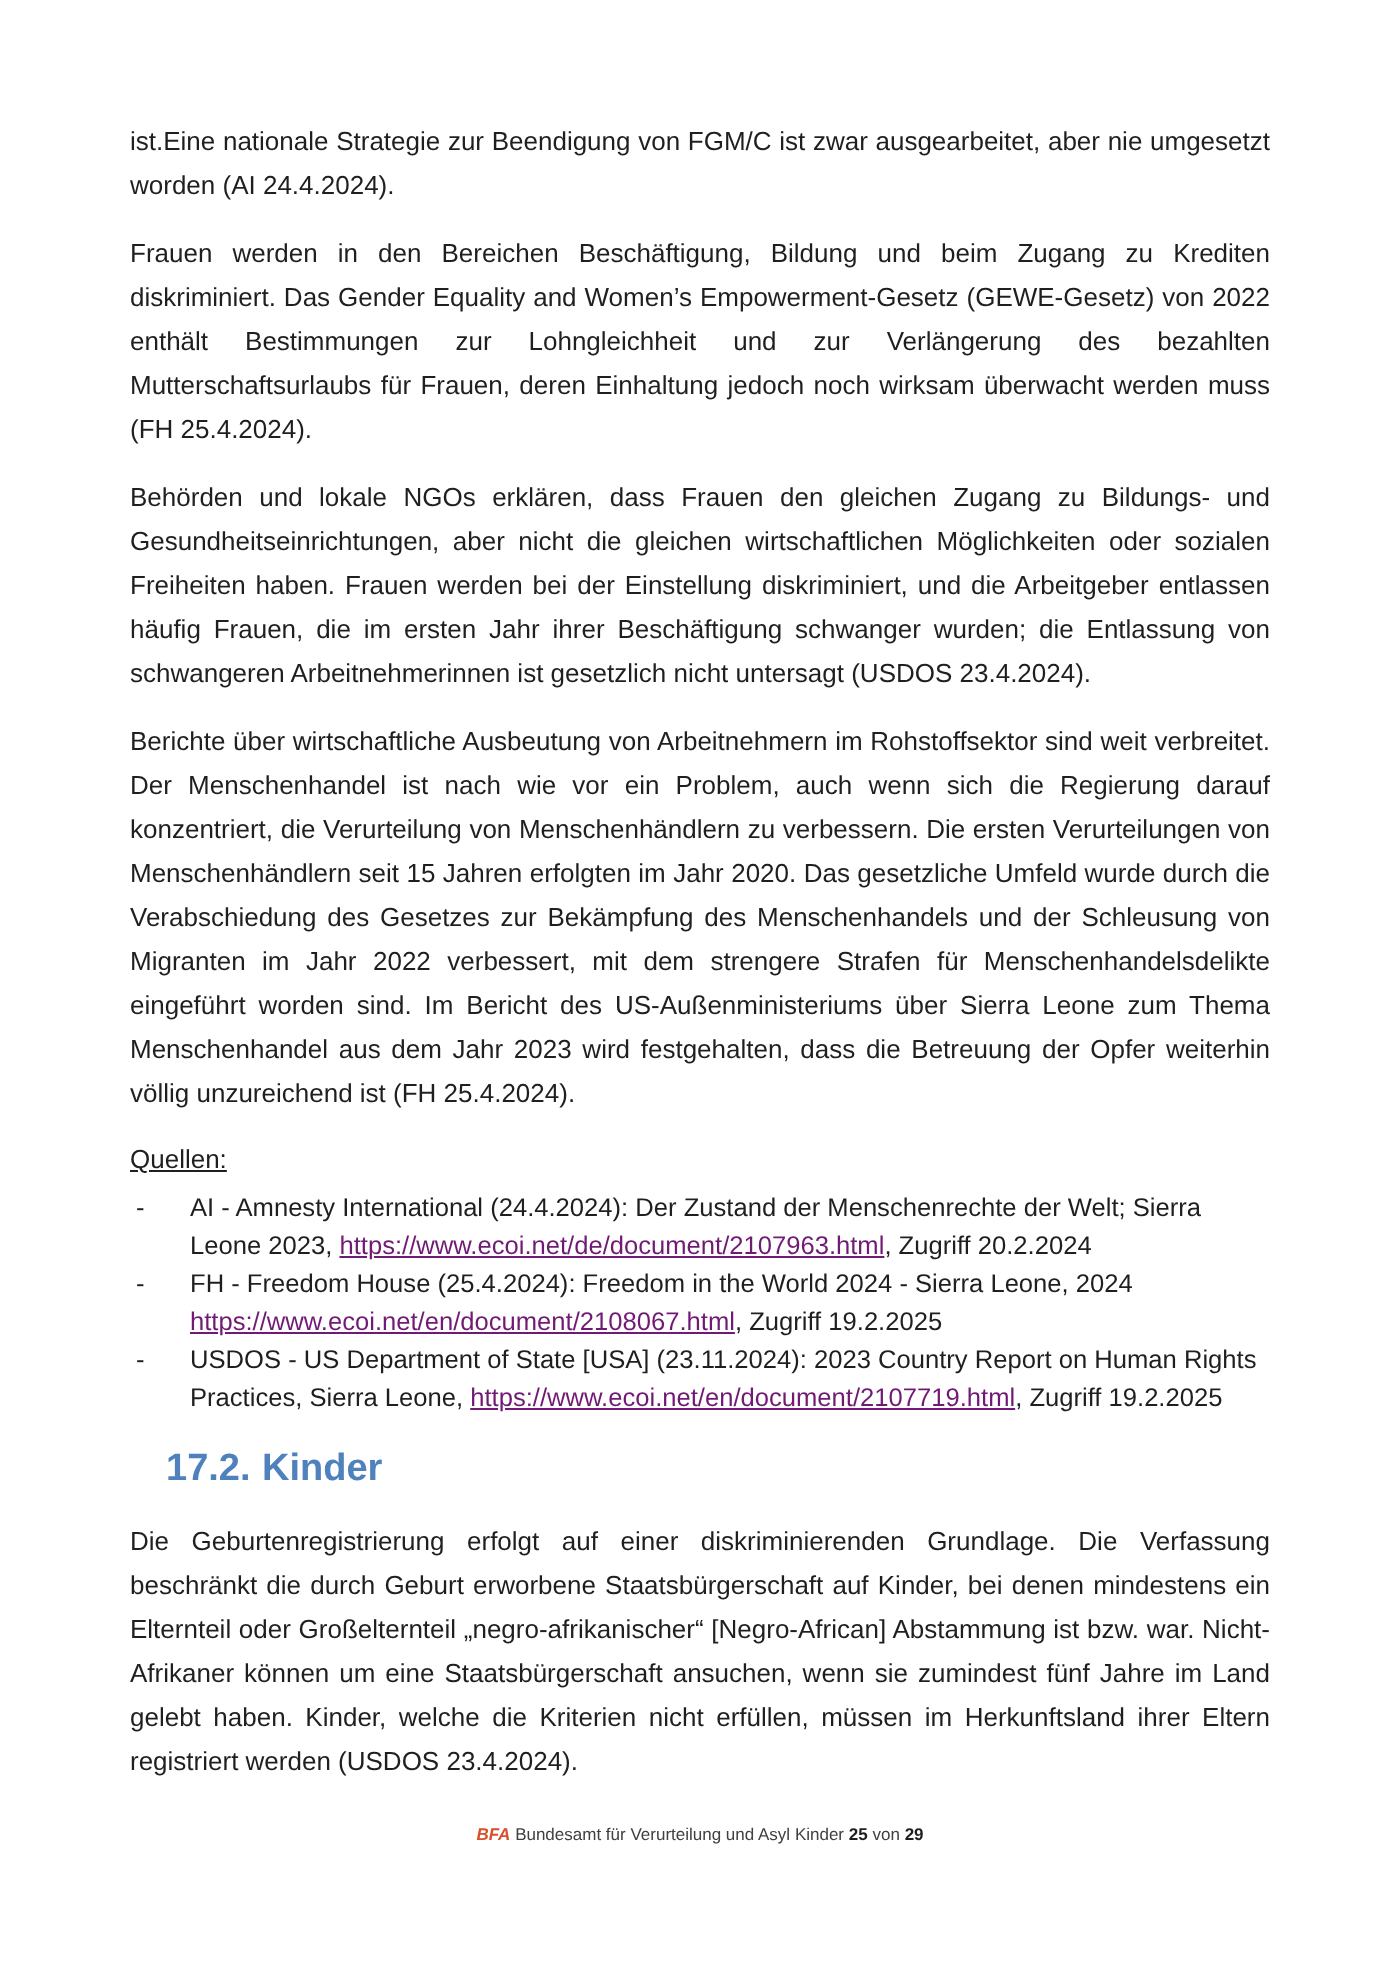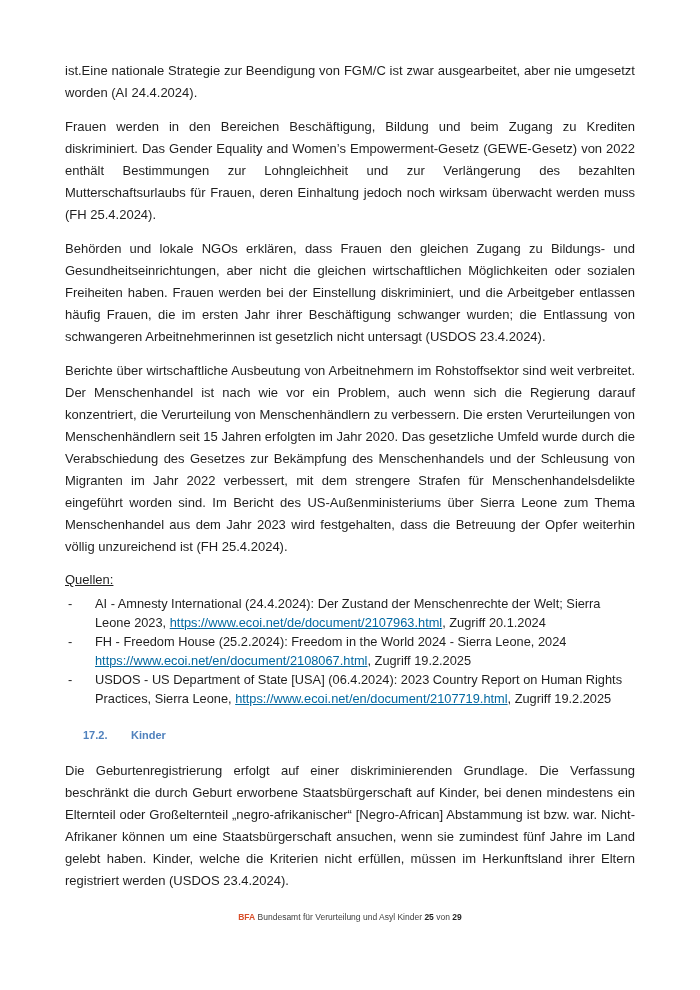--- a/index.html
+++ b/index.html
@@ -30,37 +30,37 @@
     margin: 3px 0 5px 0;
   }
   .sources-list {
     list-style: none;
     margin: 0; padding: 0;
     font-size: 12.8px;
     line-height: 19px;
   }
   .source-item { position: relative; padding-left: 30px; }
   .marker { position: absolute; left: 3px; }
-  .link { color: #0369a1; text-decoration: underline; cursor: pointer; }
+  .link { color: #701a75; text-decoration: underline; cursor: pointer; }
   .section-heading {
-    font-size: 11px;
+    font-size: 19px;
     font-weight: bold;
     color: #4F81BD;
     margin: 18px 0 16px 18px;
     line-height: 18px;
   }
   .section-number { display: inline-block; width: 48px; }
   .footer {
     position: absolute;
     left: 0; right: 0; bottom: 68px;
     text-align: center;
     font-size: 8.5px;
     color: #404040;
   }
-  .footer-brand { color: #D94F2B; font-weight: bold; }
+  .footer-brand { color: #D94F2B; font-weight: bold; font-style: italic; }
   .footer b { color: #1f1f1f; }
 </style>
 </head>
 <body>
 
 <div class="page">
   <div class="content">
 
     <p class="body-text">ist.Eine nationale Strategie zur Beendigung von FGM/C ist zwar ausgearbeitet, aber nie umgesetzt worden (AI 24.4.2024).</p>
 
@@ -68,29 +68,29 @@
 
     <p class="body-text">Behörden und lokale NGOs erklären, dass Frauen den gleichen Zugang zu Bildungs- und Gesundheitseinrichtungen, aber nicht die gleichen wirtschaftlichen Möglichkeiten oder sozialen Freiheiten haben. Frauen werden bei der Einstellung diskriminiert, und die Arbeitgeber entlassen häufig Frauen, die im ersten Jahr ihrer Beschäftigung schwanger wurden; die Entlassung von schwangeren Arbeitnehmerinnen ist gesetzlich nicht untersagt (USDOS 23.4.2024).</p>
 
     <p class="body-text">Berichte über wirtschaftliche Ausbeutung von Arbeitnehmern im Rohstoffsektor sind weit verbreitet. Der Menschenhandel ist nach wie vor ein Problem, auch wenn sich die Regierung darauf konzentriert, die Verurteilung von Menschenhändlern zu verbessern. Die ersten Verurteilungen von Menschenhändlern seit 15 Jahren erfolgten im Jahr 2020. Das gesetzliche Umfeld wurde durch die Verabschiedung des Gesetzes zur Bekämpfung des Menschenhandels und der Schleusung von Migranten im Jahr 2022 verbessert, mit dem strengere Strafen für Menschenhandelsdelikte eingeführt worden sind. Im Bericht des US-Außenministeriums über Sierra Leone zum Thema Menschenhandel aus dem Jahr 2023 wird festgehalten, dass die Betreuung der Opfer weiterhin völlig unzureichend ist (FH 25.4.2024).</p>
 
     <p class="sources-label">Quellen:</p>
 
     <ul class="sources-list">
       <li class="source-item">
         <span class="marker">-</span>
-        <span><span>AI - Amnesty International (24.4.2024): Der Zustand der Menschenrechte der Welt; Sierra Leone 2023, </span><a class="link">https://www.ecoi.net/de/document/2107963.html</a><span>, Zugriff 20.1.2024</span></span>
+        <span><span>AI - Amnesty International (24.4.2024): Der Zustand der Menschenrechte der Welt; Sierra Leone 2023, </span><a class="link">https://www.ecoi.net/de/document/2107963.html</a><span>, Zugriff 20.2.2024</span></span>
       </li>
       <li class="source-item">
         <span class="marker">-</span>
-        <span><span>FH - Freedom House (25.2.2024): Freedom in the World 2024 - Sierra Leone, 2024 </span><a class="link">https://www.ecoi.net/en/document/2108067.html</a><span>, Zugriff 19.2.2025</span></span>
+        <span><span>FH - Freedom House (25.4.2024): Freedom in the World 2024 - Sierra Leone, 2024 </span><a class="link">https://www.ecoi.net/en/document/2108067.html</a><span>, Zugriff 19.2.2025</span></span>
       </li>
       <li class="source-item">
         <span class="marker">-</span>
-        <span><span>USDOS - US Department of State [USA] (06.4.2024): 2023 Country Report on Human Rights Practices, Sierra Leone, </span><a class="link">https://www.ecoi.net/en/document/2107719.html</a><span>, Zugriff 19.2.2025</span></span>
+        <span><span>USDOS - US Department of State [USA] (23.11.2024): 2023 Country Report on Human Rights Practices, Sierra Leone, </span><a class="link">https://www.ecoi.net/en/document/2107719.html</a><span>, Zugriff 19.2.2025</span></span>
       </li>
     </ul>
 
     <h2 class="section-heading">
       <span class="section-number">17.2.</span><span class="section-title">Kinder</span>
     </h2>
 
     <p class="body-text">Die Geburtenregistrierung erfolgt auf einer diskriminierenden Grundlage. Die Verfassung beschränkt die durch Geburt erworbene Staatsbürgerschaft auf Kinder, bei denen mindestens ein Elternteil oder Großelternteil „negro-afrikanischer“ [Negro-African] Abstammung ist bzw. war. Nicht-Afrikaner können um eine Staatsbürgerschaft ansuchen, wenn sie zumindest fünf Jahre im Land gelebt haben. Kinder, welche die Kriterien nicht erfüllen, müssen im Herkunftsland ihrer Eltern registriert werden (USDOS 23.4.2024).</p>
 
   </div>

